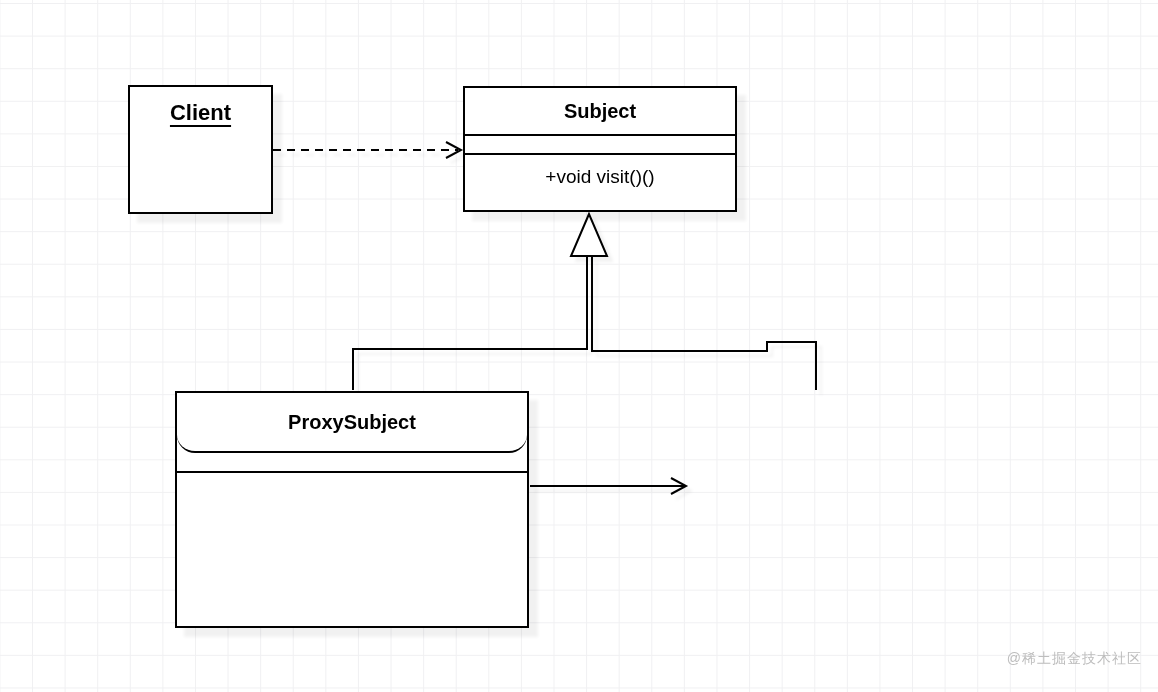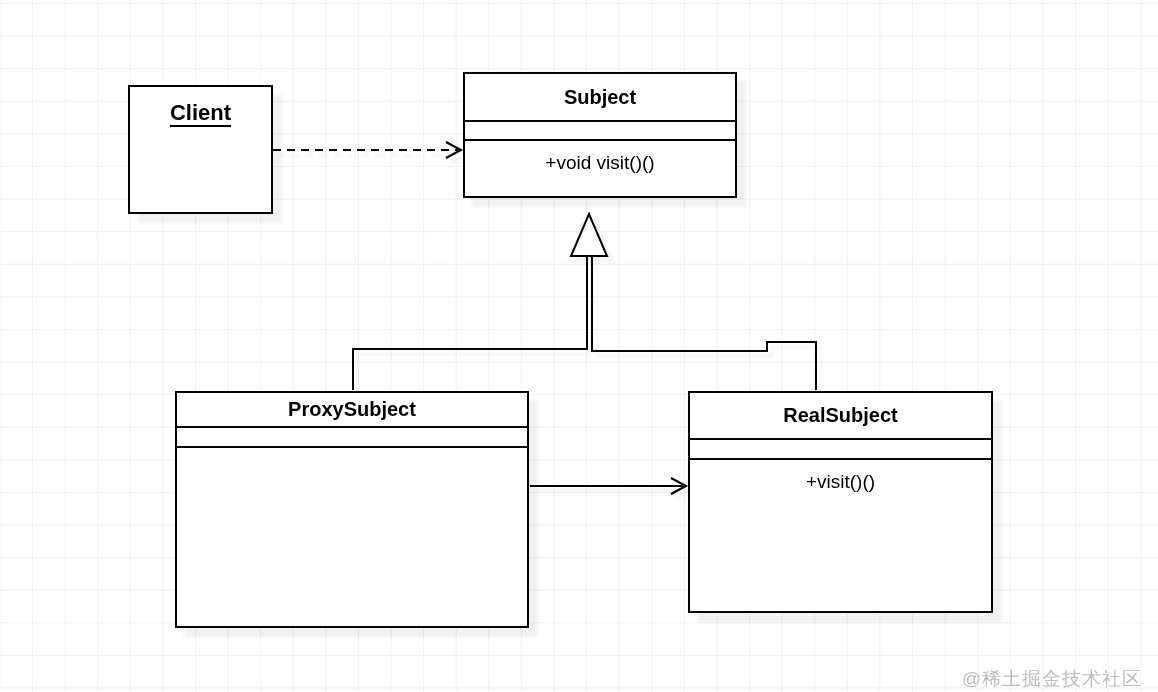--- a/index.html
+++ b/index.html
@@ -46,44 +46,44 @@
   
   .box-client  { left: 128px; top: 85px;  width: 145px; height: 129px; }
   .box-client .uml-title {
     height: 52px;
     font-size: 22px;
     text-decoration: underline;
     text-decoration-thickness: 2px;
     text-underline-offset: 5px;
   }
   
-  .box-subject { left: 463px; top: 72px;  width: 274px; height: 126px; }
+  .box-subject { left: 463px; top: 86px;  width: 274px; height: 126px; }
   .box-subject .uml-title  { height: 48px; }
   .box-subject .uml-attrs  { height: 19px; }
   
   .box-proxy   { left: 175px; top: 391px; width: 354px; height: 237px; }
-  .box-proxy .uml-title    { height: 35px; }
+  .box-proxy .uml-title    { height: 60px; border-radius: 18px; }
   .box-proxy .uml-attrs    { height: 20px; }
   
   .box-real    { left: 688px; top: 391px; width: 305px; height: 222px; }
   .box-real .uml-title     { height: 47px; }
   .box-real .uml-attrs     { height: 20px; }
 
   svg.connectors {
     position: absolute;
     left: 0; top: 0;
     width: 1158px; height: 692px;
     pointer-events: none;
     filter: drop-shadow(5px 5px 1.5px rgba(0,0,0,0.05));
   }
   .watermark {
     position: absolute;
     right: 16px;
-    bottom: 0;
-    font-size: 19px;
+    bottom: 24px;
+    font-size: 14px;
     color: #bdbdbd;
     letter-spacing: 1px;
     user-select: none;
     margin-top: 17px;
   }
 </style>
 </head>
 <body>
 
 <div class="canvas">
@@ -123,23 +123,16 @@
     </div>
   </div>
 
   <div class="uml-class box-proxy">
     <div class="uml-title with-sep">ProxySubject</div>
     <div class="uml-attrs with-sep"></div>
     <div class="uml-methods">
     </div>
   </div>
 
-  <div class="uml-class box-real">
-    <div class="uml-title with-sep">RealSubject</div>
-    <div class="uml-attrs with-sep"></div>
-    <div class="uml-methods">
-      <div>+visit()()</div>
-    </div>
-  </div>
 
   <div class="watermark">@稀土掘金技术社区</div>
 
 </div>
 
 </body></html>

